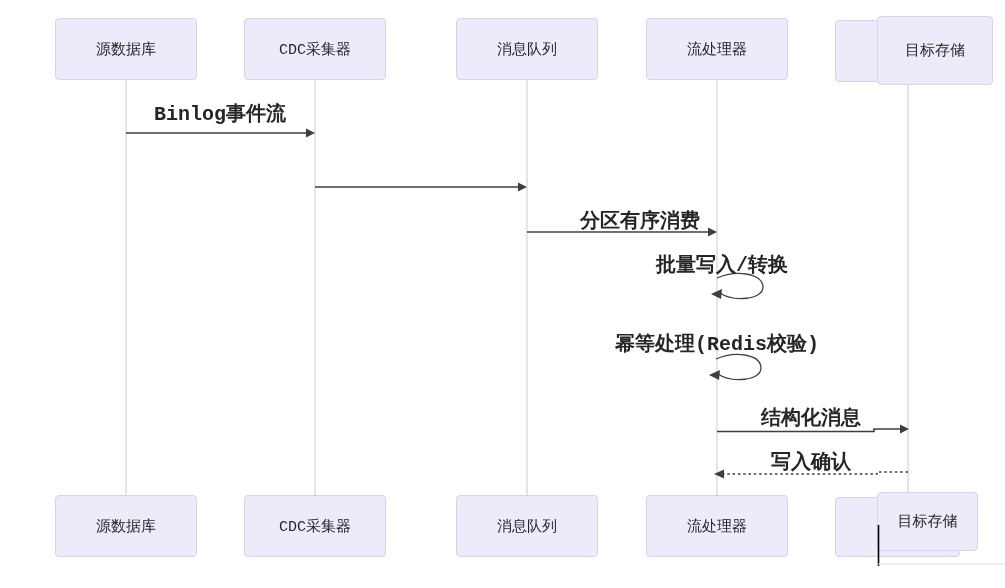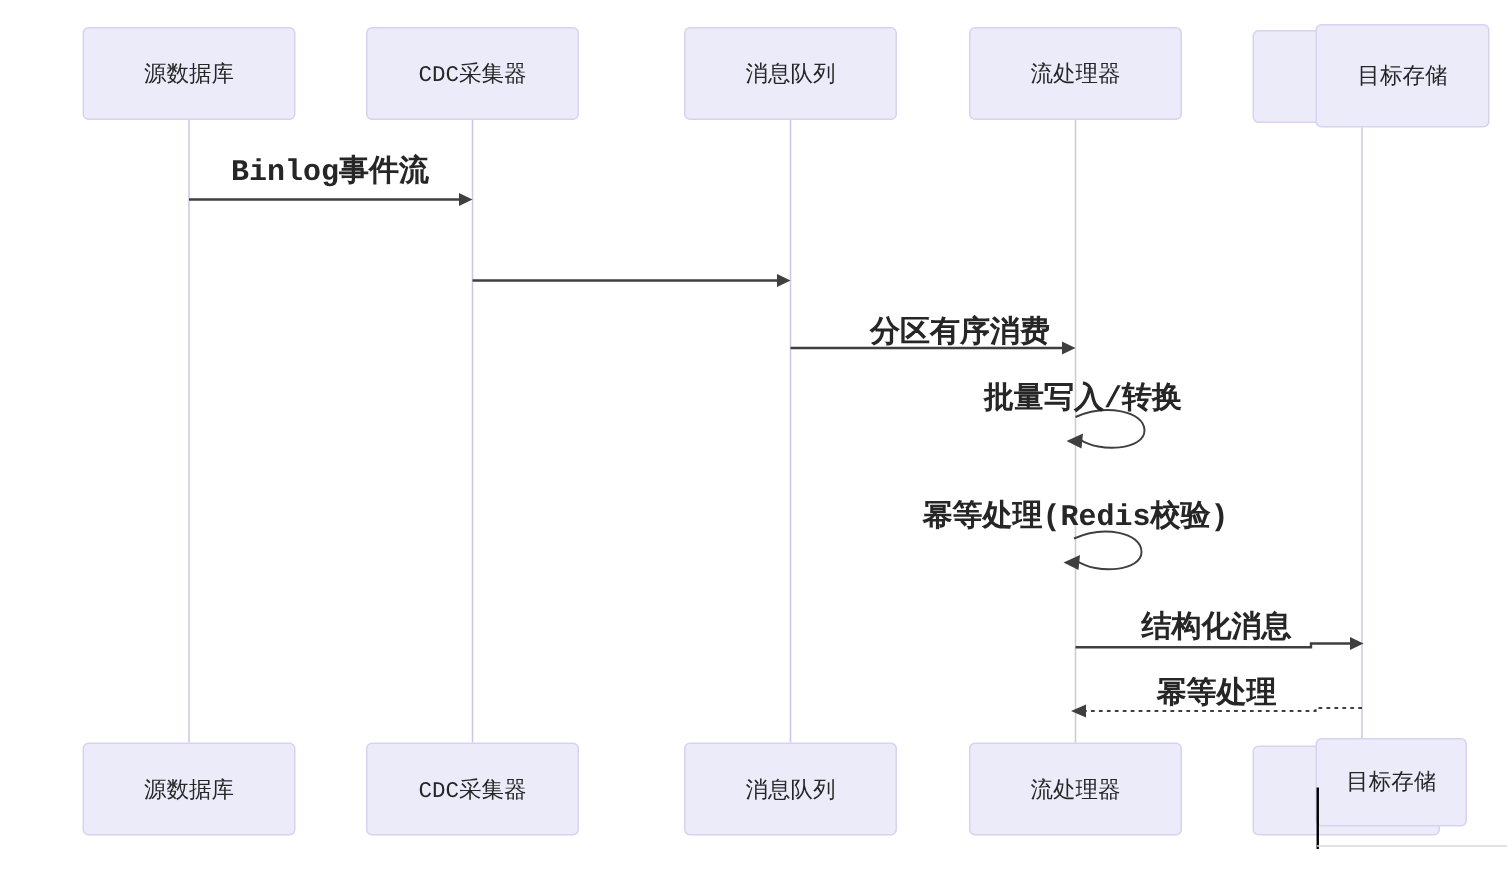--- a/index.html
+++ b/index.html
@@ -118,14 +118,14 @@
 
     <line class="caret-line" x1="878.5" y1="525" x2="878.5" y2="566"></line>
     <line class="divider-line" x1="878" y1="564" x2="1005" y2="564"></line>
   </svg>
 
   <div class="msg-label" style="left:220px;top:100px;">Binlog事件流</div>
   <div class="msg-label" style="left:640px;top:207px;">分区有序消费</div>
   <div class="msg-label" style="left:722px;top:251px;">批量写入/转换</div>
   <div class="msg-label" style="left:717px;top:330px;">幂等处理(Redis校验)</div>
   <div class="msg-label" style="left:811px;top:404px;">结构化消息</div>
-  <div class="msg-label" style="left:811px;top:448px;">幂等处理</div>
+  <div class="msg-label" style="left:811px;top:448px;">写入确认</div>
 </div>
 
 </body></html>

